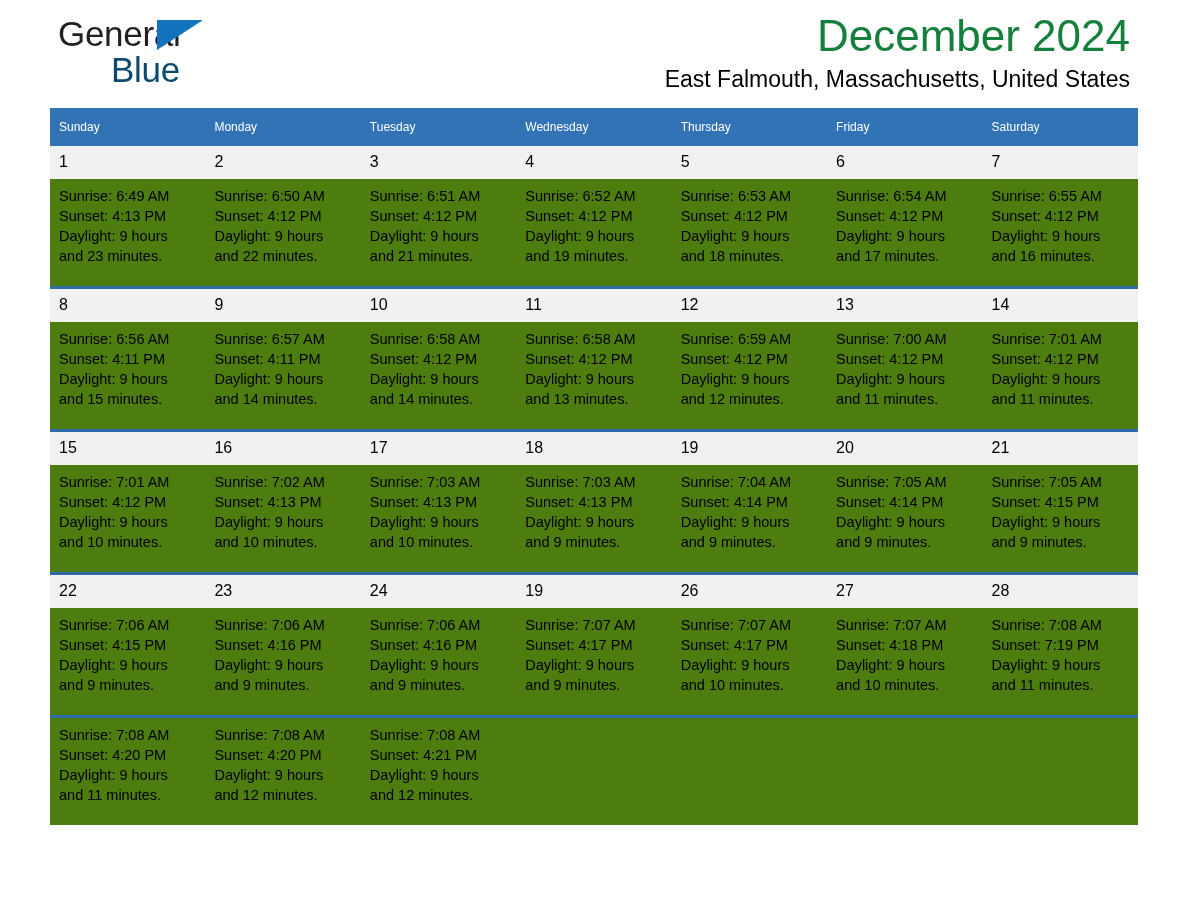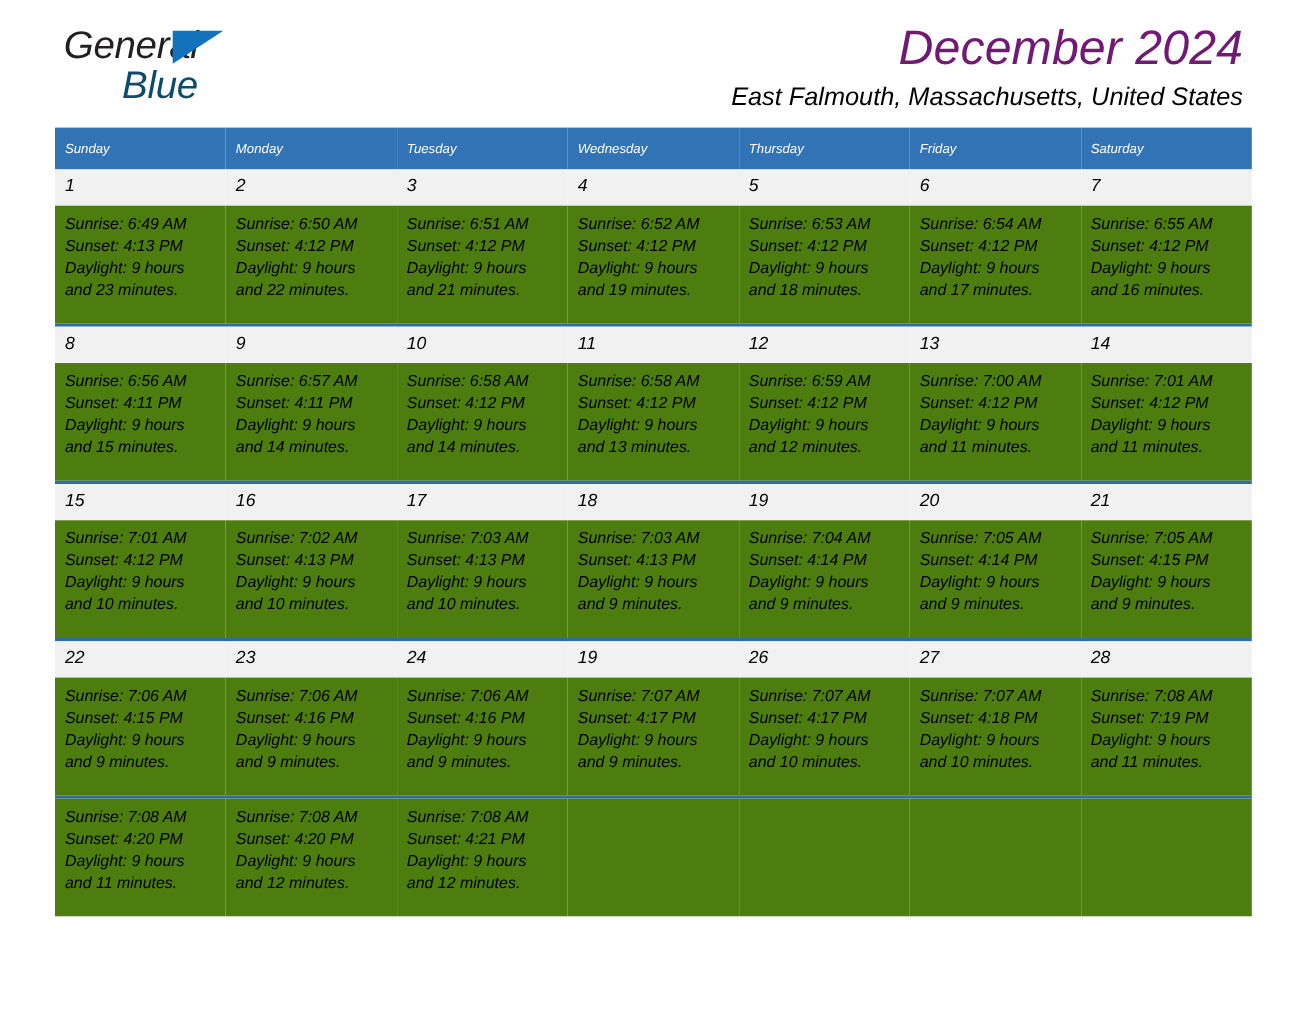--- a/index.html
+++ b/index.html
@@ -12,22 +12,21 @@
     height: 918px;
     font-family: "Liberation Sans", sans-serif;
     color: #000000;
     overflow: hidden;
   }
   .page {
     position: relative;
     width: 1188px;
     height: 918px;
     box-sizing: border-box;
-    padding: 8px 50px;
-    font-style: italic;
+    padding: 0 50px;
   }
 
   
   .topbar {
     position: relative;
     height: 108px;
   }
   .brand {
     position: absolute;
     left: 8px;
@@ -66,21 +65,21 @@
   }
   .title-block {
     position: absolute;
     right: 8px;
     top: 8px;
     text-align: right;
   }
   .cal-title {
     font-size: 44px;
     line-height: 56px;
-    color: #701a75;
+    color: #15803d;
     white-space: nowrap;
   }
   .cal-subtitle {
     font-size: 23px;
     line-height: 30px;
     color: #000;
     white-space: nowrap;
     margin-top: 0;
   }
 

